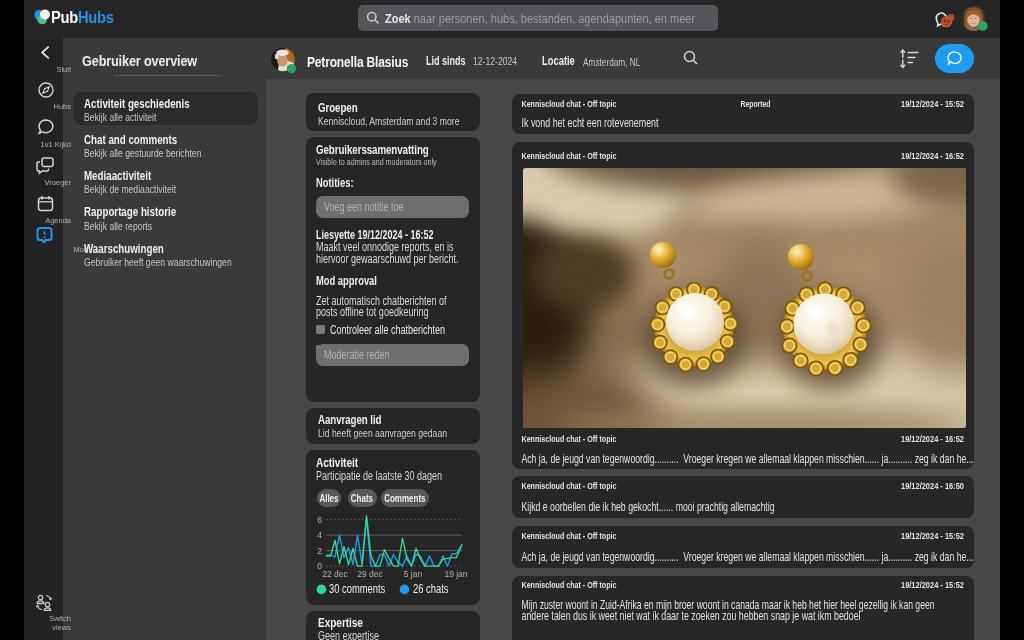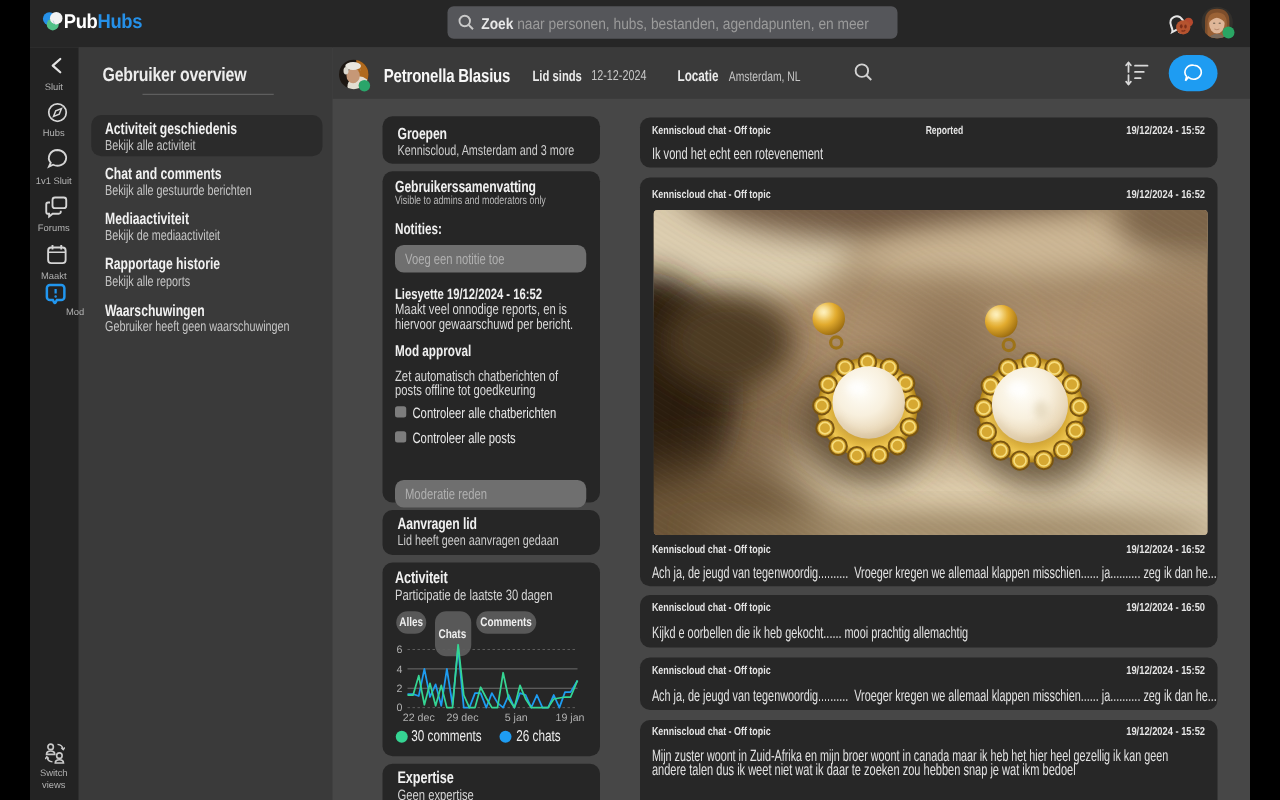--- a/index.html
+++ b/index.html
@@ -6,21 +6,21 @@
 .t{position:absolute;transform:translateY(-50%) scaleX(0.75);transform-origin:0 50%;white-space:nowrap}
 .card{position:absolute;background:#262626;border-radius:8px}
 .msg{position:absolute;left:512px;width:462px;background:#272727;border-radius:8px}
 .ct{font-size:13px;font-weight:600;color:#f0f0f0;letter-spacing:-.1px}
 .cs{font-size:11.5px;color:#cdcdcd}
 .inp{position:absolute;left:316px;width:153px;height:22px;background:#6f6f6f;border-radius:7px}
 .inp span{position:absolute;left:8px;top:50%;transform:translateY(-50%) scaleX(0.75);transform-origin:0 50%;font-size:12px;color:#b0b0b0}
 .cb{position:absolute;left:316px;width:9px;height:9px;background:#7d7d7d;border-radius:2px}
 .pill{position:absolute;background:#585858;border-radius:9px;color:#efefef;font-size:10px;font-weight:bold;display:flex;align-items:center;justify-content:center}
 .pill span{transform:scaleX(0.8)}
-.slab{position:absolute;width:56px;left:-8.5px;text-align:center;font-size:7.5px;color:#b2b2b2}
+.slab{position:absolute;width:56px;left:-8.5px;text-align:right;font-size:7.5px;color:#b2b2b2}
 </style></head><body>
 
 <div class="abs" style="left:24px;top:0;width:976px;height:640px;background:#474747"></div>
 <div class="abs" style="left:24px;top:0;width:976px;height:38px;background:#262626"></div>
 <div class="abs" style="left:24px;top:38px;width:39px;height:602px;background:#232323"></div>
 <div class="abs" style="left:63px;top:38px;width:203px;height:602px;background:#3a3a3a"></div>
 <div class="abs" style="left:266px;top:38px;width:734px;height:41px;background:#3a3a3a"></div>
 
 <svg class="abs" style="left:33px;top:8px" width="18" height="18" viewBox="0 0 18 18">
 <circle cx="6.5" cy="7" r="5.2" fill="#2590e8"></circle>
@@ -72,33 +72,33 @@
   </svg>
 <div class="slab" style="left:15px;top:65px">Sluit</div>
 <svg class="abs" style="left:38px;top:82px" width="16" height="16" viewBox="0 0 16 16" fill="none" stroke="#d5d5d5" stroke-width="1.4">
 <circle cx="8" cy="8" r="7"></circle>
     <path d="M11.2 4.8 L9.4 9.4 L4.8 11.2 L6.6 6.6 Z" stroke-width="1.2"></path>
 </svg>
 <div class="slab" style="left:15px;top:101.5px">Hubs</div>
 <svg class="abs" style="left:37px;top:118px" width="18" height="18" viewBox="0 0 18 18" fill="none" stroke="#d5d5d5" stroke-width="1.5">
 <path d="M9 2 a7 6.3 0 1 1 -3.5 11.8 L2.2 15.3 L3.6 12.2 A7 6.3 0 0 1 9 2 Z"></path>
 </svg>
-<div class="slab" style="left:15px;top:139.5px">1v1 Sluit</div>
+<div class="slab" style="left:15px;top:139.5px">1v1 Kijkd</div>
 <svg class="abs" style="left:36px;top:156px" width="19" height="19" viewBox="0 0 19 19" fill="none" stroke="#d5d5d5" stroke-width="1.5">
 <rect x="6" y="2" width="11" height="8.5" rx="2"></rect>
 <path d="M4 6 L2.5 6 a1.5 1.5 0 0 0 -1.5 1.5 l0 6 a1.5 1.5 0 0 0 1.5 1.5 l0.8 0 l0 2.2 l2.8 -2.2 l5 0 a1.5 1.5 0 0 0 1.5 -1.5 l0 -1"></path>
 </svg>
-<div class="slab" style="left:15px;top:178px">Forums</div>
+<div class="slab" style="left:15px;top:178px">Vroeger</div>
 <svg class="abs" style="left:37px;top:195px" width="17" height="17" viewBox="0 0 17 17" fill="none" stroke="#d5d5d5" stroke-width="1.5">
 <rect x="1.5" y="3" width="14" height="12.5" rx="2.5"></rect>
     <line x1="5" y1="1" x2="5" y2="4.5"></line>
     <line x1="12" y1="1" x2="12" y2="4.5"></line>
     <line x1="2" y1="6.8" x2="15" y2="6.8" stroke-width="1.3"></line>
 </svg>
-<div class="slab" style="left:15px;top:216px">Maakt</div>
+<div class="slab" style="left:15px;top:216px">Agenda</div>
 <svg class="abs" style="left:35px;top:226px" width="19" height="19" viewBox="0 0 19 19" fill="none" stroke="#2196ef" stroke-width="2">
 <path d="M2.5 4.5 a2.5 2.5 0 0 1 2.5 -2.5 l9 0 a2.5 2.5 0 0 1 2.5 2.5 l0 7 a2.5 2.5 0 0 1 -2.5 2.5 l-3.5 0 l-1 1.8 q-0.6 1 -1.2 0 l-1 -1.8 l-2.3 0 a2.5 2.5 0 0 1 -2.5 -2.5 Z"></path>
 <line x1="9.5" y1="5.2" x2="9.5" y2="8.8" stroke-width="1.8"></line>
     <circle cx="9.5" cy="11.2" r="0.4" fill="#2196ef" stroke-width="1.2"></circle>
 </svg>
 <div class="slab" style="left:32px;top:245px">Mod</div>
 <svg class="abs" style="left:36px;top:594px" width="16" height="17" viewBox="0 0 16 17" fill="none" stroke="#c9c9c9" stroke-width="1.3">
 <circle cx="4.5" cy="3.5" r="2.2"></circle>
     <path d="M1.2 9.5 q0 -2.7 3.3 -2.7 q3.3 0 3.3 2.7 Z"></path>
 <circle cx="11.5" cy="10.5" r="2.2"></circle>
@@ -178,33 +178,33 @@
 <div class="t" style="left:316px;top:235px;font-size:12px;font-weight:bold;color:#efefef">Liesyette 19/12/2024 - 16:52</div>
 <div class="t" style="left:316px;top:247px;font-size:12px;color:#dadada">Maakt veel onnodige reports, en is</div>
 <div class="t" style="left:316px;top:258.5px;font-size:12px;color:#dadada">hiervoor gewaarschuwd per bericht.</div>
 <div class="t" style="left:316px;top:280.5px;font-size:12.5px;font-weight:bold;color:#efefef">Mod approval</div>
 <div class="t" style="left:316px;top:301px;font-size:12px;color:#dadada">Zet automatisch chatberichten of</div>
 <div class="t" style="left:316px;top:311.5px;font-size:12px;color:#dadada">posts offline tot goedkeuring</div>
 <div class="cb" style="top:325px"></div>
 <div class="t" style="left:330px;top:329.5px;font-size:12px;color:#e8e8e8">Controleer alle chatberichten</div>
 <div class="cb" style="top:344.5px"></div>
 <div class="t" style="left:330px;top:349.5px;font-size:12px;color:#e8e8e8">Controleer alle posts</div>
-<div class="inp" style="top:384px">
+<div class="inp" style="top:344px">
     <span>Moderatie reden</span>
   </div>
 <div class="card" style="left:306px;top:407.5px;width:174px;height:36px"></div>
 <div class="t ct" style="left:318px;top:419px">Aanvragen lid</div>
 <div class="t cs" style="left:318px;top:433px">Lid heeft geen aanvragen gedaan</div>
 <div class="card" style="left:306px;top:450px;width:174px;height:154.5px"></div>
 <div class="t ct" style="left:316px;top:462px;font-size:13.5px">Activiteit</div>
 <div class="t" style="left:316px;top:476px;font-size:12px;color:#d5d5d5">Participatie de laatste 30 dagen</div>
 <div class="pill" style="left:316.5px;top:489px;width:24.5px;height:18px">
     <span>Alles</span>
   </div>
-<div class="pill" style="left:348px;top:489px;width:28.5px;height:36px">
+<div class="pill" style="left:348px;top:489px;width:28.5px;height:18px">
     <span>Chats</span>
   </div>
 <div class="pill" style="left:380.5px;top:489px;width:48.5px;height:18px">
     <span>Comments</span>
   </div>
 <svg class="abs" style="left:306px;top:510px" width="174" height="70" viewBox="0 0 174 70">
 <g fill="none" stroke-width="0.8">
 <line x1="20" y1="9.6" x2="156" y2="9.6" stroke="#5d5d5d" stroke-dasharray="2,2"></line>
 <line x1="20" y1="25.1" x2="156" y2="25.1" stroke="#6d6d6d"></line>
 <line x1="20" y1="40.6" x2="156" y2="40.6" stroke="#6d6d6d"></line>

